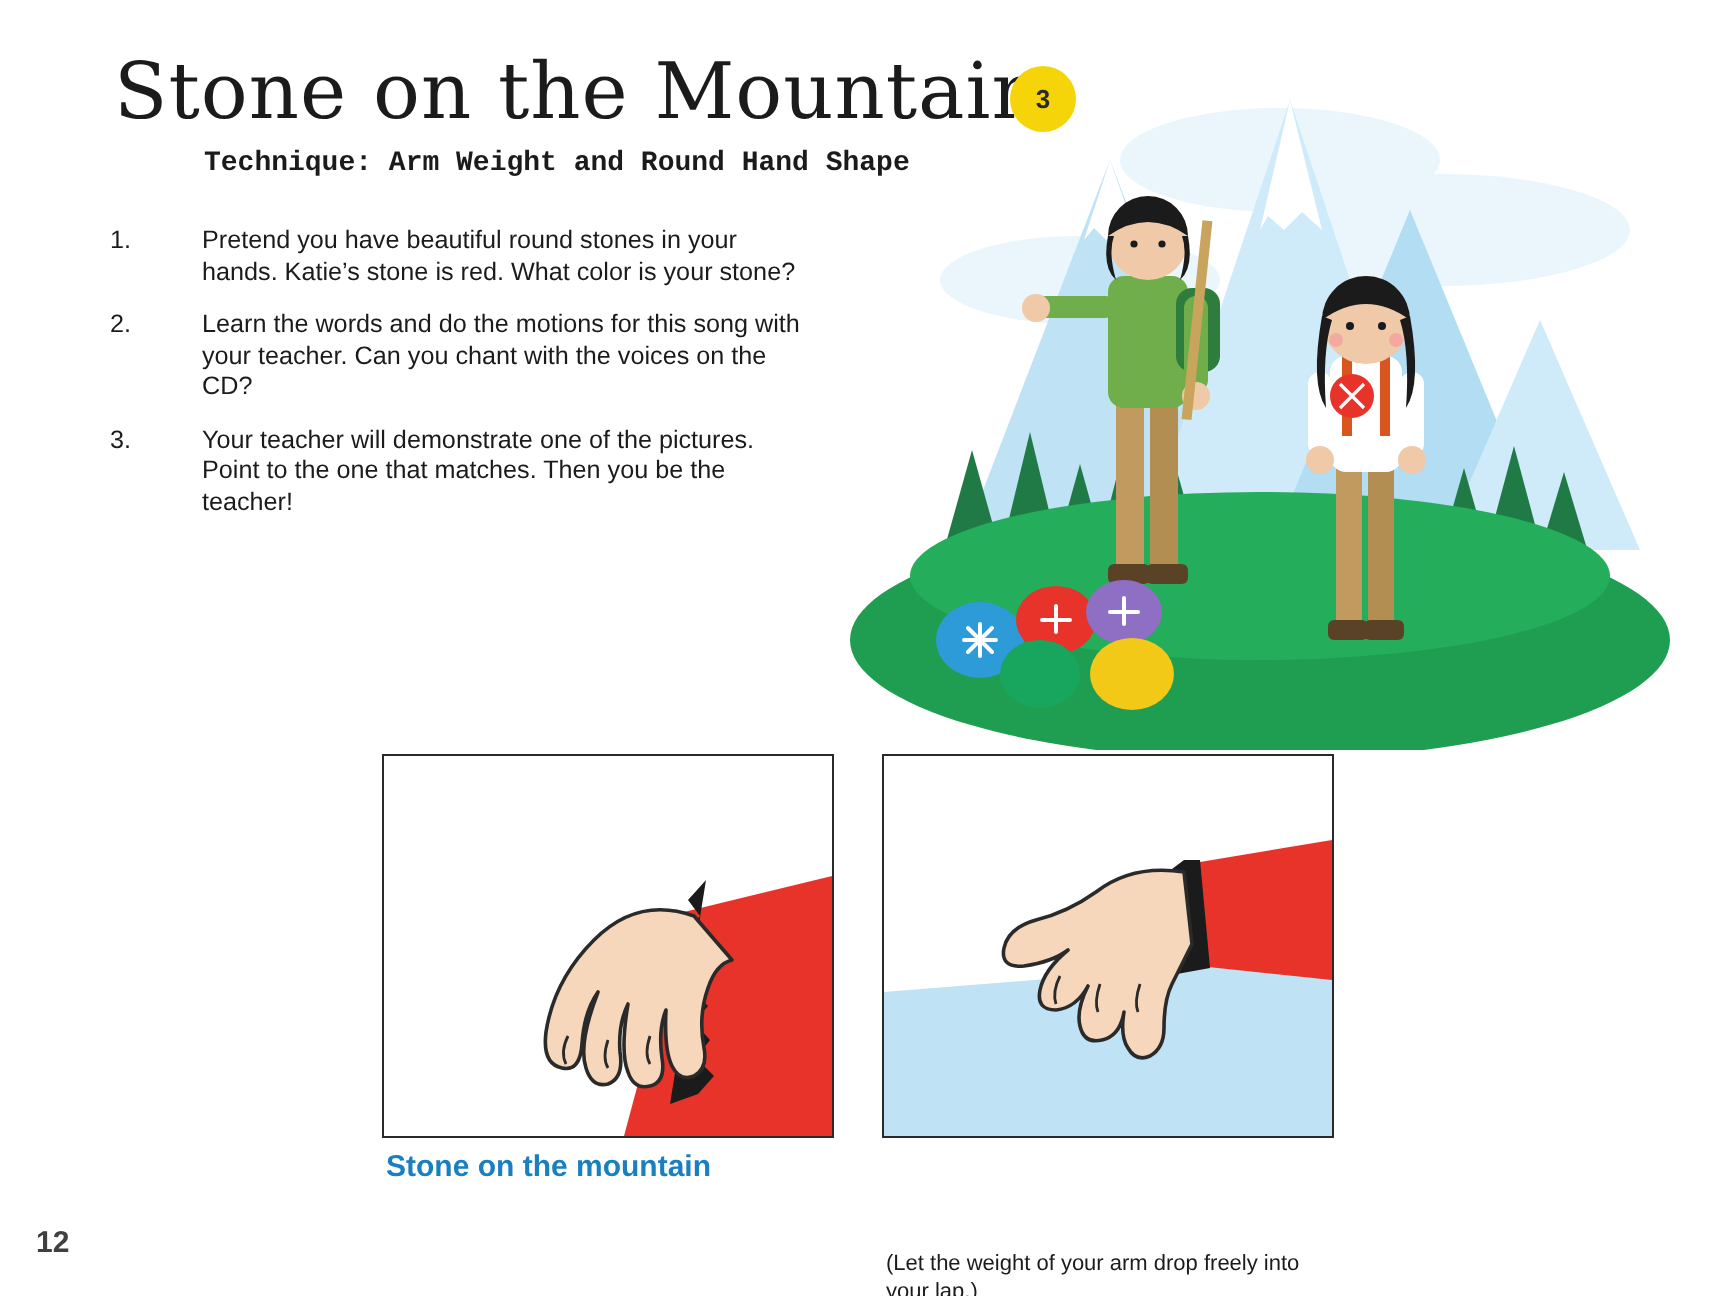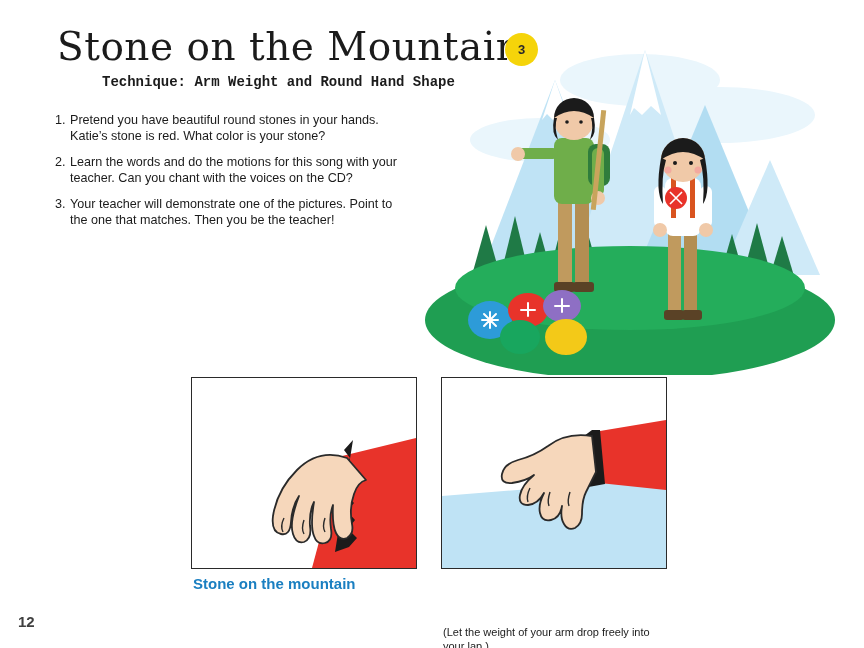--- a/index.html
+++ b/index.html
@@ -74,20 +74,21 @@
     line-height: 15.5px;
     color: #1b1b1b;
     margin-bottom: 11px;
   }
   .inst-num {
     width: 15px;
     flex: 0 0 15px;
   }
   .inst-text {
     flex: 1 1 auto;
+    margin-left: 31px;
   }
 
   
   .illus {
     position: absolute;
     left: 420px;
     top: 20px;
     width: 420px;
     height: 355px;
   }

